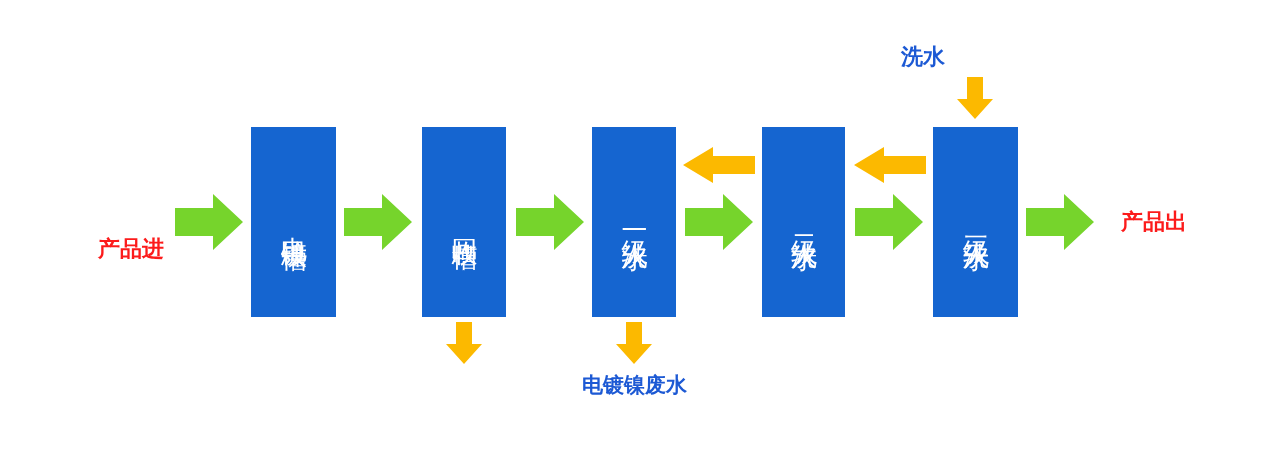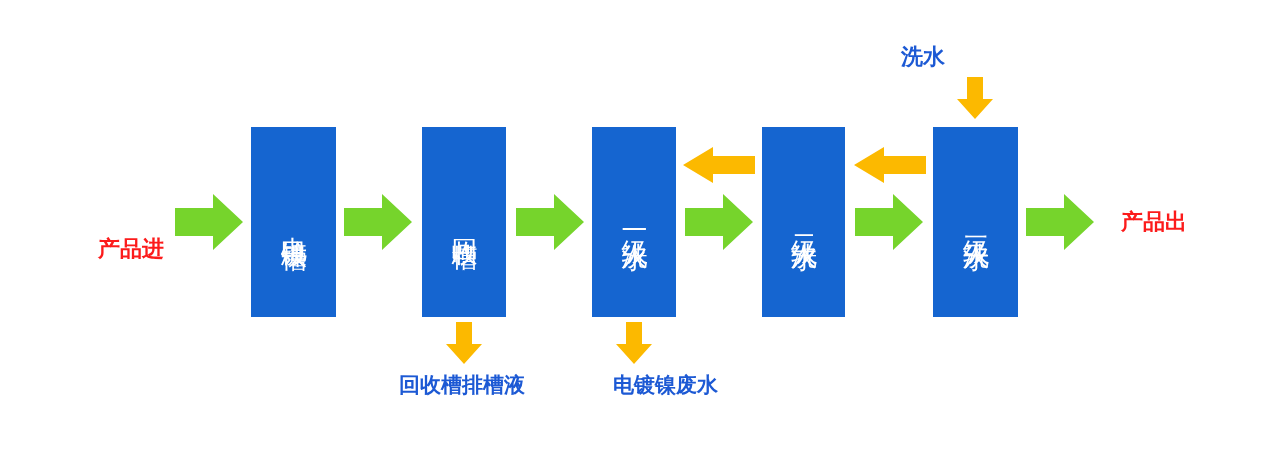--- a/index.html
+++ b/index.html
@@ -105,18 +105,17 @@
     <span class="vtext">三级洗水</span>
   </div>
 
   <svg class="arrow yellow" style="left:446px;top:322px;" width="36" height="42" viewBox="0 0 36 42">
     <polygon points="10,0 26,0 26,22 36,22 18,42 0,22 10,22"></polygon>
   </svg>
   <svg class="arrow yellow" style="left:616px;top:322px;" width="36" height="42" viewBox="0 0 36 42">
     <polygon points="10,0 26,0 26,22 36,22 18,42 0,22 10,22"></polygon>
   </svg>
 
-  <span class="lbl blue" style="left:399px;top:374px;">回收槽排槽液</span>
-  <span class="lbl blue" style="left:613px;top:374px;">电镀镍废水</span>
+  <span class="lbl blue" style="left:582px;top:374px;">电镀镍废水</span>
 
   <span class="lbl red" style="left:1100px;top:211px;margin-left:21px;">产品出</span>
 
 </div>
 
 </body></html>

